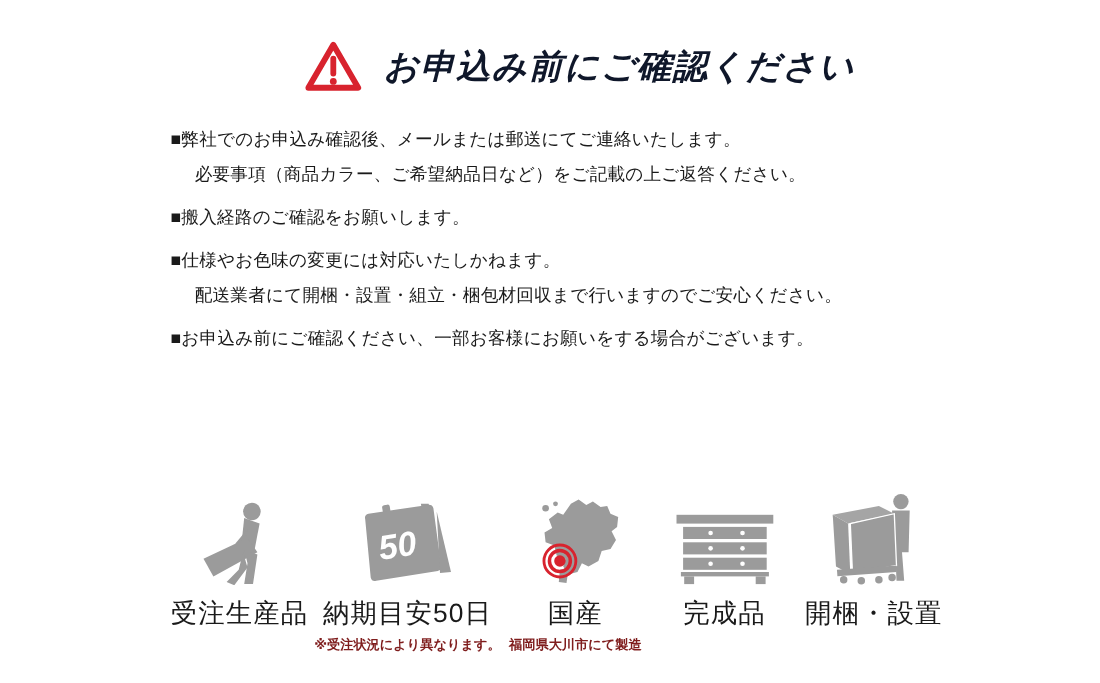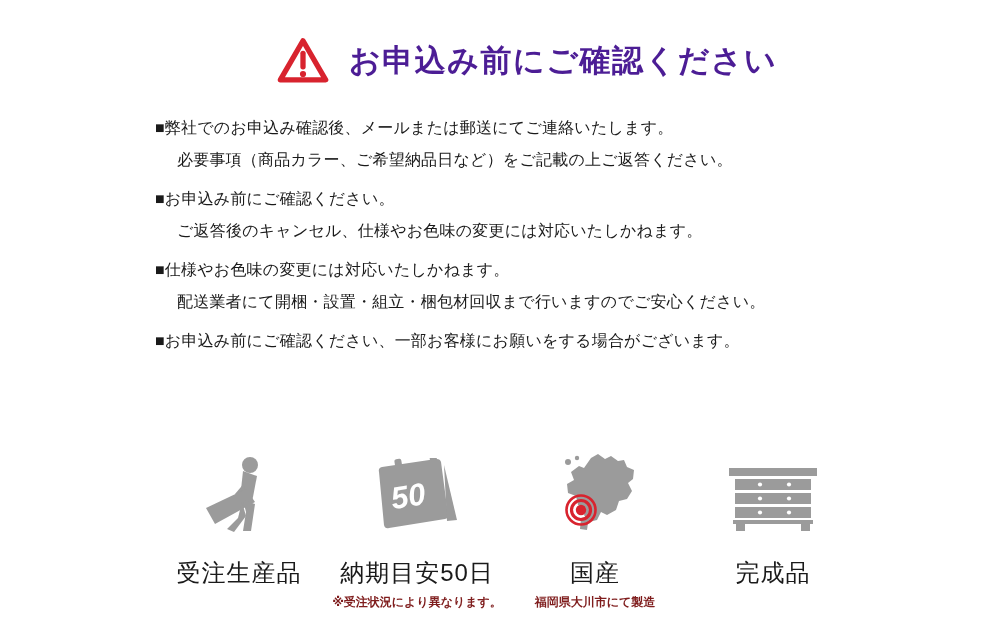--- a/index.html
+++ b/index.html
@@ -4,34 +4,34 @@
 <style>
   html,body{margin:0;padding:0;}
   body{
     width:1000px;height:621px;background:#ffffff;position:relative;overflow:hidden;
     font-family:"Liberation Sans","DejaVu Sans",sans-serif;
     color:#1a1a1a;
   }
   
   .header{position:absolute;left:276px;top:34px;display:flex;align-items:center;gap:19px;}
   .warn-icon{width:54px;height:54px;flex:0 0 auto;}
-  .title{color:#4c1d95;font-size:31px;font-weight:600;letter-spacing:1.5px;white-space:nowrap;}
+  .title{color:#0f172a;font-size:31px;font-weight:600;letter-spacing:1.5px;white-space:nowrap;font-style:italic;}
 
   
   .notices{position:absolute;left:155px;top:112px;width:740px;font-size:16px;line-height:32px;
            font-weight:400;letter-spacing:0.2px;}
   .notice{margin:0 0 7px 0;}
   .notice p{margin:0;white-space:nowrap;}
   .notice .sub{padding-left:22px;}
 
   
   .features{position:absolute;left:150px;top:452px;width:712px;display:flex;}
   .feature{flex:1 1 0;display:flex;flex-direction:column;align-items:center;}
   .icon-box{height:80px;display:flex;align-items:flex-end;justify-content:center;}
-  .feature-label{font-size:24px;font-weight:500;margin-top:25px;letter-spacing:1px;white-space:nowrap;text-align:right;}
+  .feature-label{font-size:24px;font-weight:500;margin-top:9px;letter-spacing:1px;white-space:nowrap;text-align:right;}
   .feature-note{font-size:12px;font-weight:700;margin-top:5px;color:#7f1d1d;white-space:nowrap;}
   .g{fill:#9b9b9b;}
   .gl{fill:#a5a5a5;}
   .badge-50{fill:#ffffff;font-family:"Liberation Sans","DejaVu Sans",sans-serif;
             font-size:31px;font-weight:700;font-style:italic;}
 </style>
 </head>
 <body>
 
 <div class="header">
@@ -42,22 +42,21 @@
   </svg>
   <div class="title">お申込み前にご確認ください</div>
 </div>
 
 <div class="notices">
   <div class="notice">
     <p class="lead">■弊社でのお申込み確認後、メールまたは郵送にてご連絡いたします。</p>
     <p class="sub">必要事項（商品カラー、ご希望納品日など）をご記載の上ご返答ください。</p>
   </div>
   <div class="notice">
-    <p class="lead">■お申込み前にご確認ください。</p>
-    <p class="sub">ご返答後のキャンセル、仕様やお色味の変更には対応いたしかねます。</p>
+    <p class="lead">■搬入経路のご確認をお願いします。</p>
   </div>
   <div class="notice">
     <p class="lead">■仕様やお色味の変更には対応いたしかねます。</p>
     <p class="sub">配送業者にて開梱・設置・組立・梱包材回収まで行いますのでご安心ください。</p>
   </div>
   <div class="notice">
     <p class="lead">■お申込み前にご確認ください、一部お客様にお願いをする場合がございます。</p>
   </div>
 </div>
 
@@ -129,14 +128,31 @@
           <circle cx="62" cy="46.5" r="2.1" fill="#ffffff"></circle>
         </g>
         <rect class="g" x="6" y="54" width="80" height="4"></rect>
         <rect class="g" x="9" y="58" width="9" height="7"></rect>
         <rect class="g" x="74" y="58" width="9" height="7"></rect>
       </svg>
     </div>
     <div class="feature-label">完成品</div>
   </div>
 
+  <div class="feature">
+    <div class="icon-box">
+      <svg width="94" height="84" viewBox="0 0 94 84" aria-hidden="true">
+        <circle class="g" cx="72" cy="8" r="7"></circle>
+        <path class="g" d="M64 16 L80 16 L79 54 L73 54 L75 80 L68 80 L67 55 L64 55 Z"></path>
+        <path class="gl" d="M10 20 L52 12 L66 19 L24 28 Z"></path>
+        <path class="g" d="M10 20 L24 28 L26 74 L13 67 Z"></path>
+        <path class="g" d="M26 28 L66 19 L68 66 L28 74 Z" stroke="#ffffff" stroke-width="1.2"></path>
+        <rect class="g" x="14" y="68" width="54" height="6" transform="rotate(-4 41 71)"></rect>
+        <circle class="g" cx="20" cy="79" r="3.4"></circle>
+        <circle class="g" cx="36" cy="80" r="3.4"></circle>
+        <circle class="g" cx="52" cy="79" r="3.4"></circle>
+        <circle class="g" cx="64" cy="77" r="3.4"></circle>
+      </svg>
+    </div>
+    <div class="feature-label">開梱・設置</div>
+  </div>
 
 </div>
 
 </body></html>

